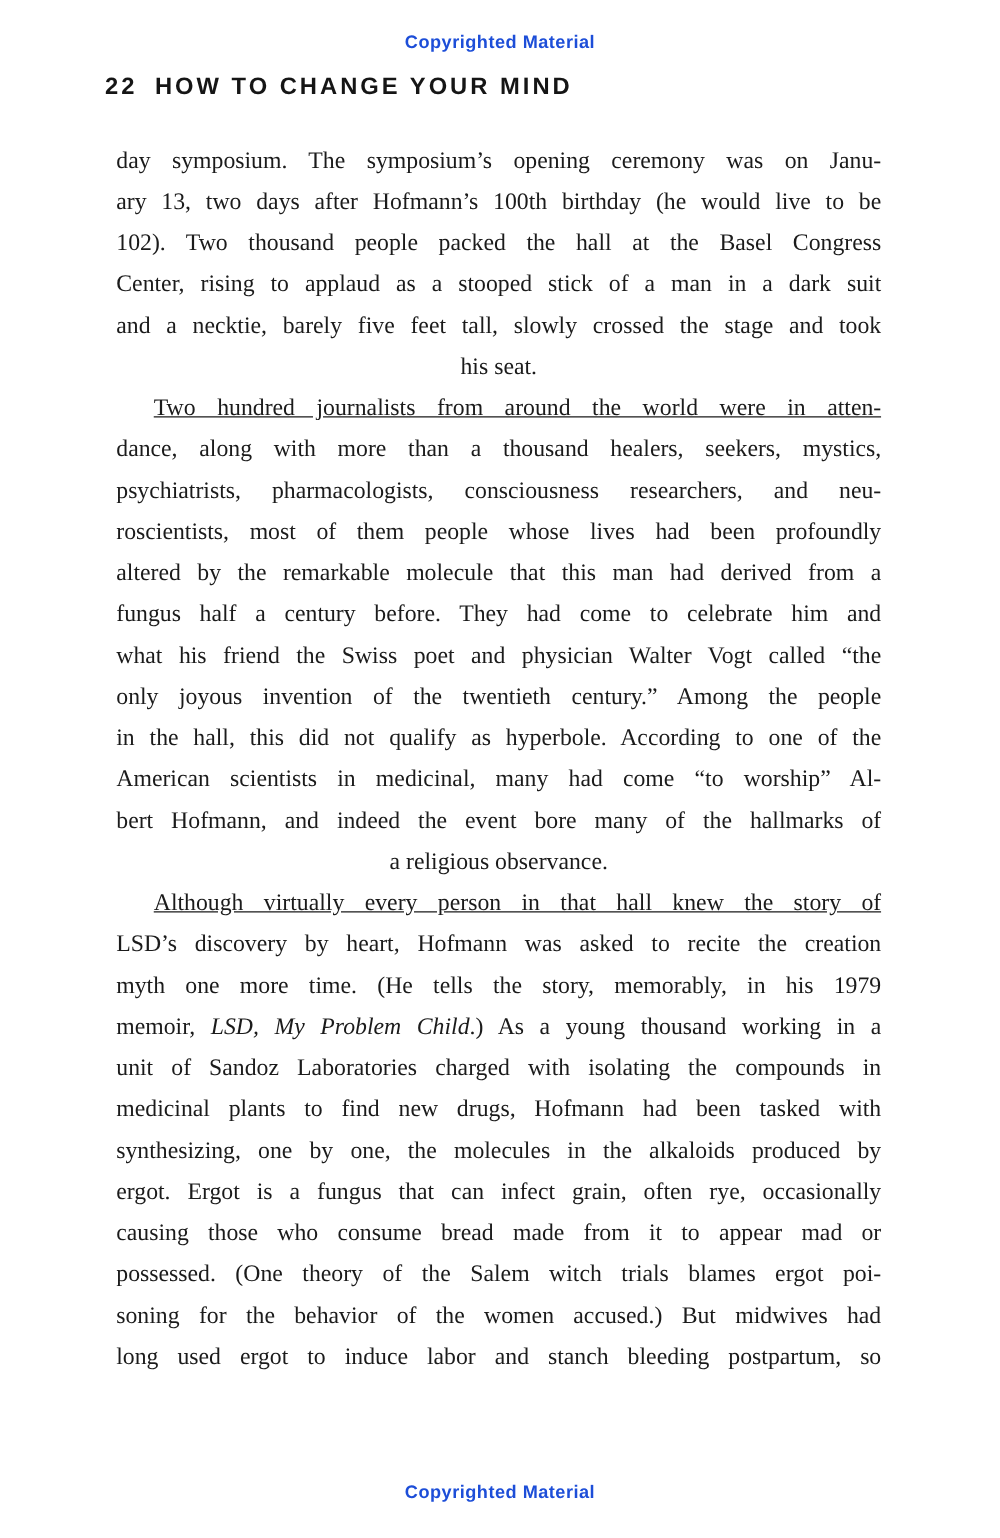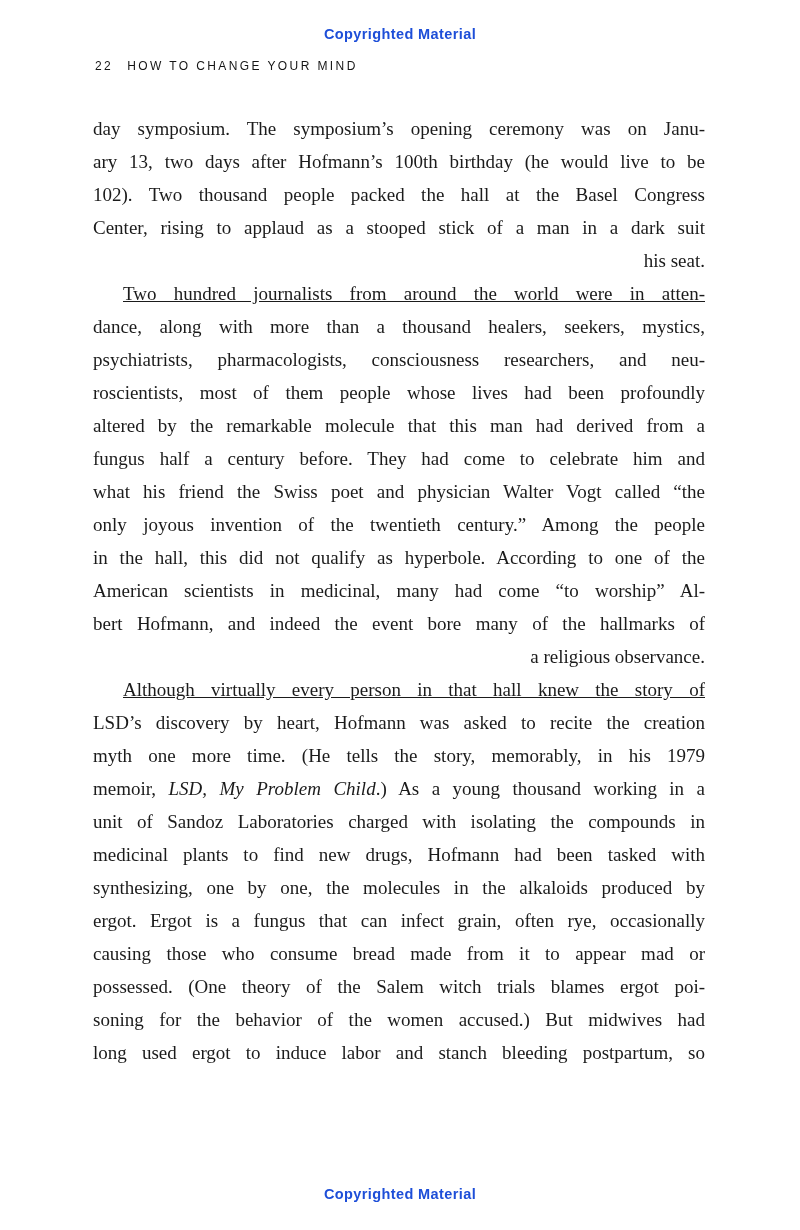--- a/index.html
+++ b/index.html
@@ -24,44 +24,44 @@
     font-family: "Liberation Sans", sans-serif;
     font-weight: 700;
     font-size: 14.5px;
     letter-spacing: 0.4px;
     color: #1d4ed8;
   }
   .copyright.top { top: 26px; }
   .copyright.bottom { top: 1186px; }
   .running-header {
     position: absolute;
-    left: 95px;
+    left: 84px;
     top: 59px;
     font-family: "Liberation Sans", sans-serif;
-    font-weight: 400;
-    font-size: 12px;
+    font-weight: 700;
+    font-size: 19px;
     letter-spacing: 2.4px;
     color: #151515;
     white-space: nowrap;
   }
   .running-header .pagenum {
     margin-right: 14px;
   }
   .body-text {
     position: absolute;
     left: 93px;
     top: 112px;
     width: 612px;
   }
   .line {
     height: 33px;
     line-height: 33px;
     font-size: 19px;
     overflow: hidden;
-    text-align: right;
+    text-align: center;
     white-space: nowrap;
   }
   .line.just {
     white-space: normal;
     text-align: justify;
     text-align-last: justify;
     text-justify: inter-word;
   }
   .line.indent {
     padding-left: 30px;
@@ -83,20 +83,21 @@
 
   <div class="running-header">
     <span class="pagenum">22</span><span>HOW TO CHANGE YOUR MIND</span>
   </div>
 
   <div class="body-text">
       <div class="line just"><span>day symposium. The symposium’s opening ceremony was on Janu-</span></div>
       <div class="line just"><span>ary 13, two days after Hofmann’s 100th birthday (he would live to be</span></div>
       <div class="line just"><span>102). Two thousand people packed the hall at the Basel Congress</span></div>
       <div class="line just"><span>Center, rising to applaud as a stooped stick of a man in a dark suit</span></div>
+      <div class="line just"><span>and a necktie, barely five feet tall, slowly crossed the stage and took</span></div>
       <div class="line"><span>his seat.</span></div>
       <div class="line just indent"><span>Two hundred journalists from around the world were in atten-</span></div>
       <div class="line just"><span>dance, along with more than a thousand healers, seekers, mystics,</span></div>
       <div class="line just"><span>psychiatrists, pharmacologists, consciousness researchers, and neu-</span></div>
       <div class="line just"><span>roscientists, most of them people whose lives had been profoundly</span></div>
       <div class="line just"><span>altered by the remarkable molecule that this man had derived from a</span></div>
       <div class="line just"><span>fungus half a century before. They had come to celebrate him and</span></div>
       <div class="line just"><span>what his friend the Swiss poet and physician Walter Vogt called “the</span></div>
       <div class="line just"><span>only joyous invention of the twentieth century.” Among the people</span></div>
       <div class="line just"><span>in the hall, this did not qualify as hyperbole. According to one of the</span></div>

